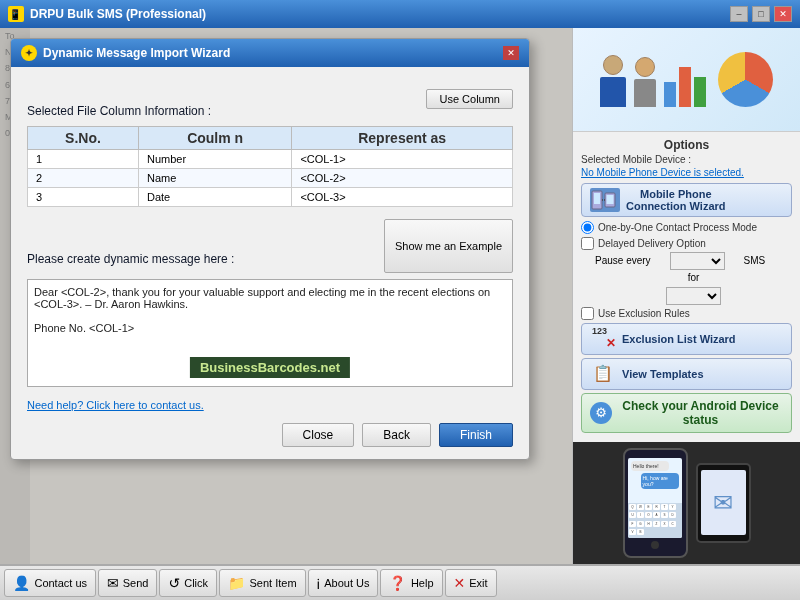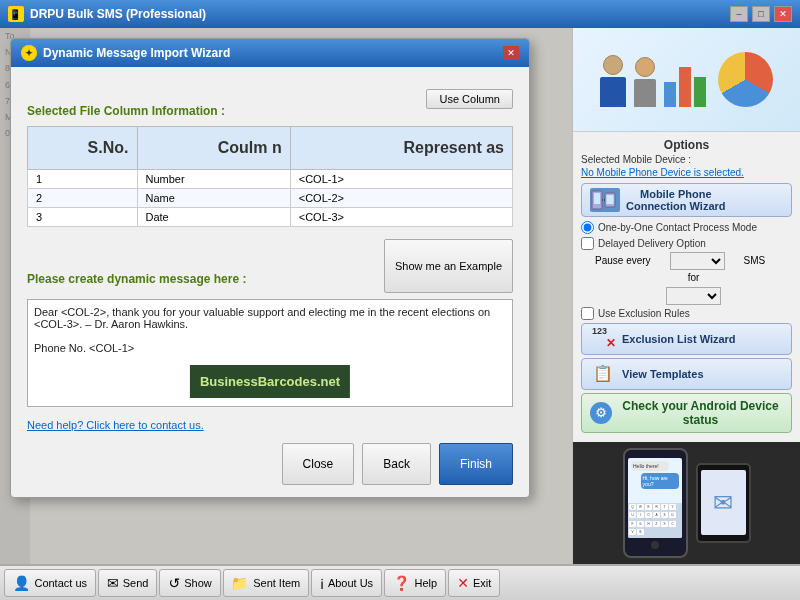--- a/index.html
+++ b/index.html
@@ -416,22 +416,22 @@
 
     
     .section-header {
       display: flex;
       align-items: center;
       justify-content: space-between;
       margin-bottom: 8px;
     }
     .section-title {
       font-size: 12px;
-      font-weight: bold;
-      color: #4d7c0f;
+      font-weight: normal;
+      color: #0f172a;
       margin-top: 25px;
     }
     .use-column-btn {
       background: linear-gradient(to bottom, #f8f8f8, #e0e0e0);
       border: 1px solid #aaa;
       padding: 3px 12px;
       font-size: 11px;
       cursor: pointer;
       border-radius: 2px;
     }
@@ -439,24 +439,24 @@
     
     .data-table {
       width: 100%;
       border-collapse: collapse;
       margin-bottom: 12px;
       border: 1px solid #bbb;
     }
     .data-table th {
       background: #d8e8f8;
       border: 1px solid #bbb;
-      padding: 12px 8px;
-      font-size: 16px;
+      padding: 3px 8px;
+      font-size: 14px;
       font-weight: bold;
-      text-align: right;
+      text-align: center;
       color: #333;
     }
     .data-table td {
       border: 1px solid #ccc;
       padding: 3px 8px;
       font-size: 11px;
       background: white;
     }
     .data-table tr:nth-child(even) td { background: #f5f9ff; }
 
@@ -476,21 +476,21 @@
       border-radius: 2px;
     }
 
     .watermark {
       position: absolute;
       bottom: 12px;
       left: 50%;
       transform: translateX(-50%);
       background: #2a4a2a;
       color: #c8e890;
-      padding: 9px 10px;
+      padding: 3px 10px;
       font-size: 13px;
       font-weight: bold;
       white-space: nowrap;
       pointer-events: none;
     }
 
     .message-container {
       position: relative;
       margin-bottom: 8px;
     }
@@ -505,21 +505,21 @@
     }
 
     
     .dialog-buttons {
       display: flex;
       justify-content: flex-end;
       gap: 8px;
       padding-top: 4px;
     }
     .dlg-btn {
-      padding: 13px 20px;
+      padding: 4px 20px;
       border: 1px solid #aaa;
       background: linear-gradient(to bottom, #f8f8f8, #e0e0e0);
       cursor: pointer;
       font-size: 12px;
       border-radius: 2px;
       min-width: 60px;
     }
     .dlg-btn.primary {
       background: linear-gradient(to bottom, #5090d8, #2060b0);
       color: white;
@@ -859,21 +859,21 @@
   <button class="taskbar-btn">
     <span class="taskbar-btn-icon">👤</span>
     <span>Contact us</span>
   </button>
   <button class="taskbar-btn">
     <span class="taskbar-btn-icon">✉</span>
     <span>Send</span>
   </button>
   <button class="taskbar-btn">
     <span class="taskbar-btn-icon">↺</span>
-    <span>Show</span>
+    <span>Click</span>
   </button>
   <button class="taskbar-btn">
     <span class="taskbar-btn-icon">📁</span>
     <span>Sent Item</span>
   </button>
   <button class="taskbar-btn">
     <span class="taskbar-btn-icon">ℹ</span>
     <span>About Us</span>
   </button>
   <button class="taskbar-btn">

